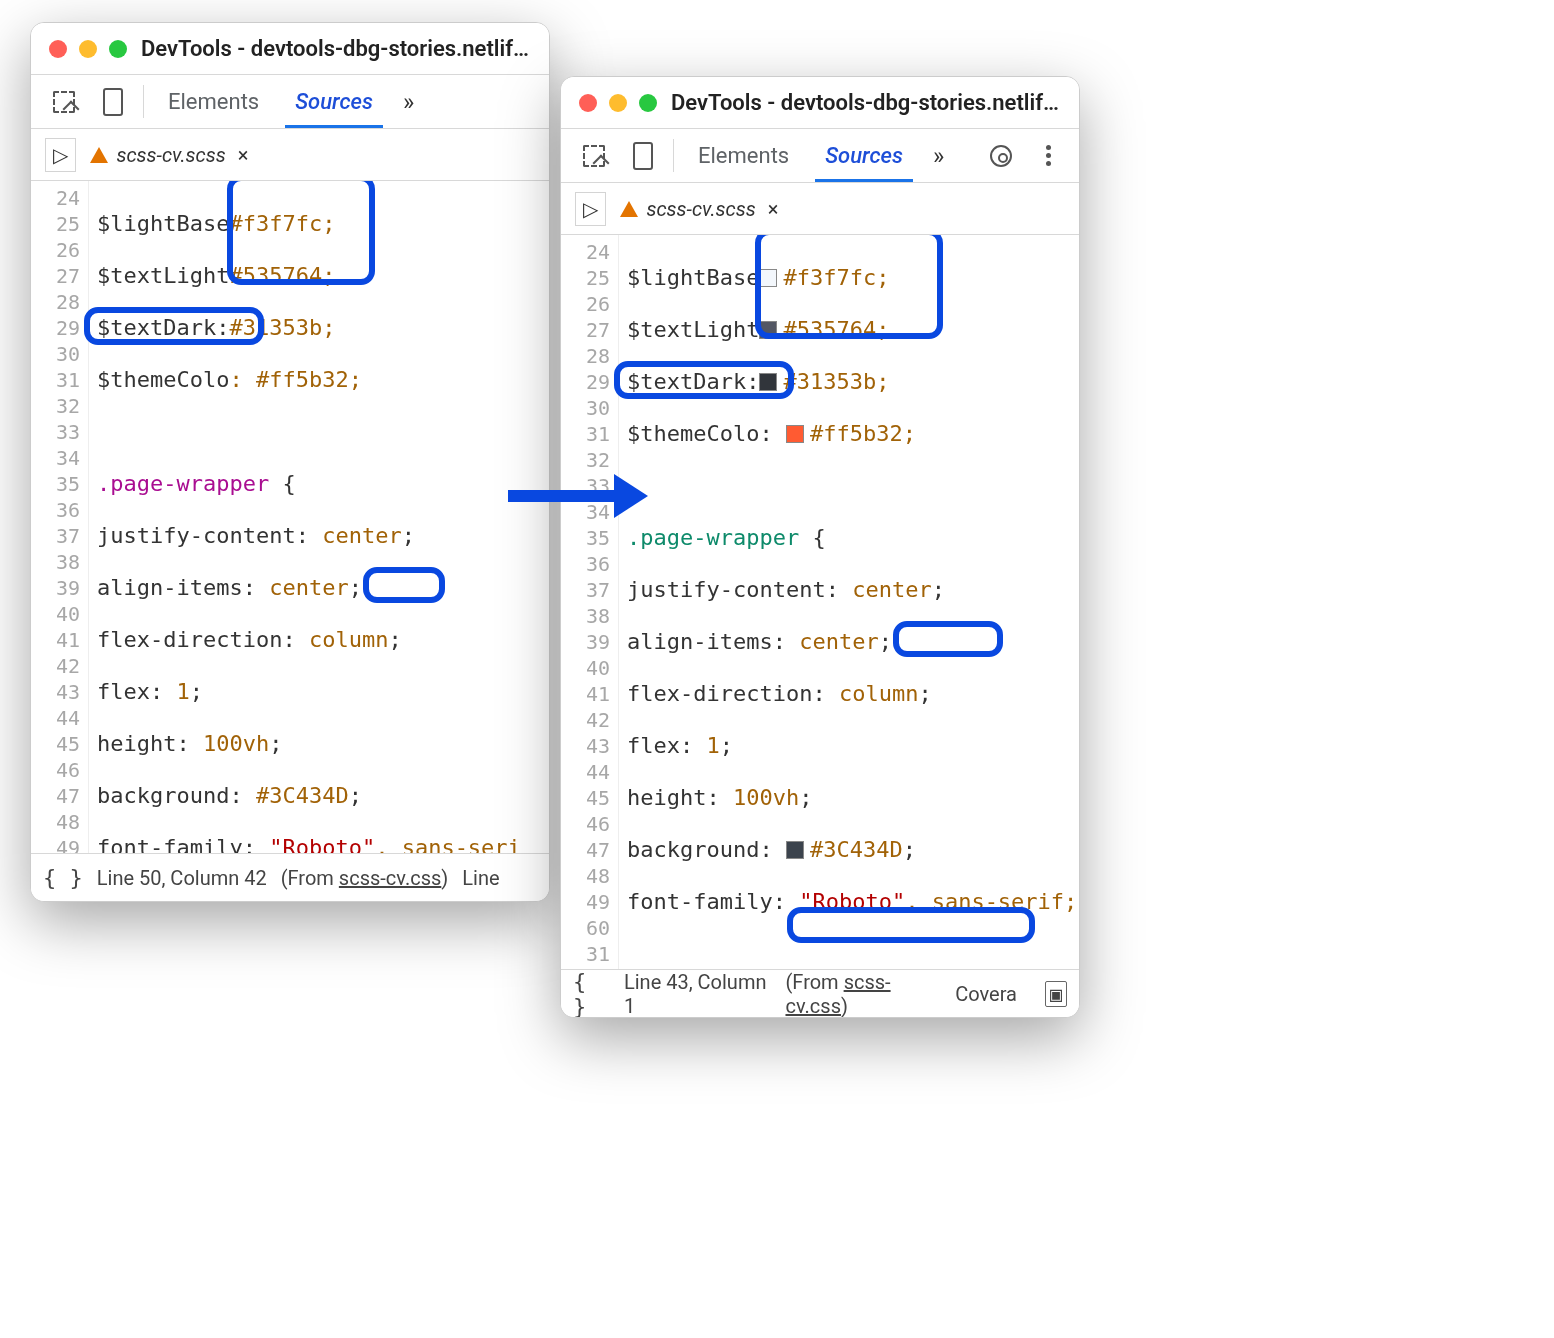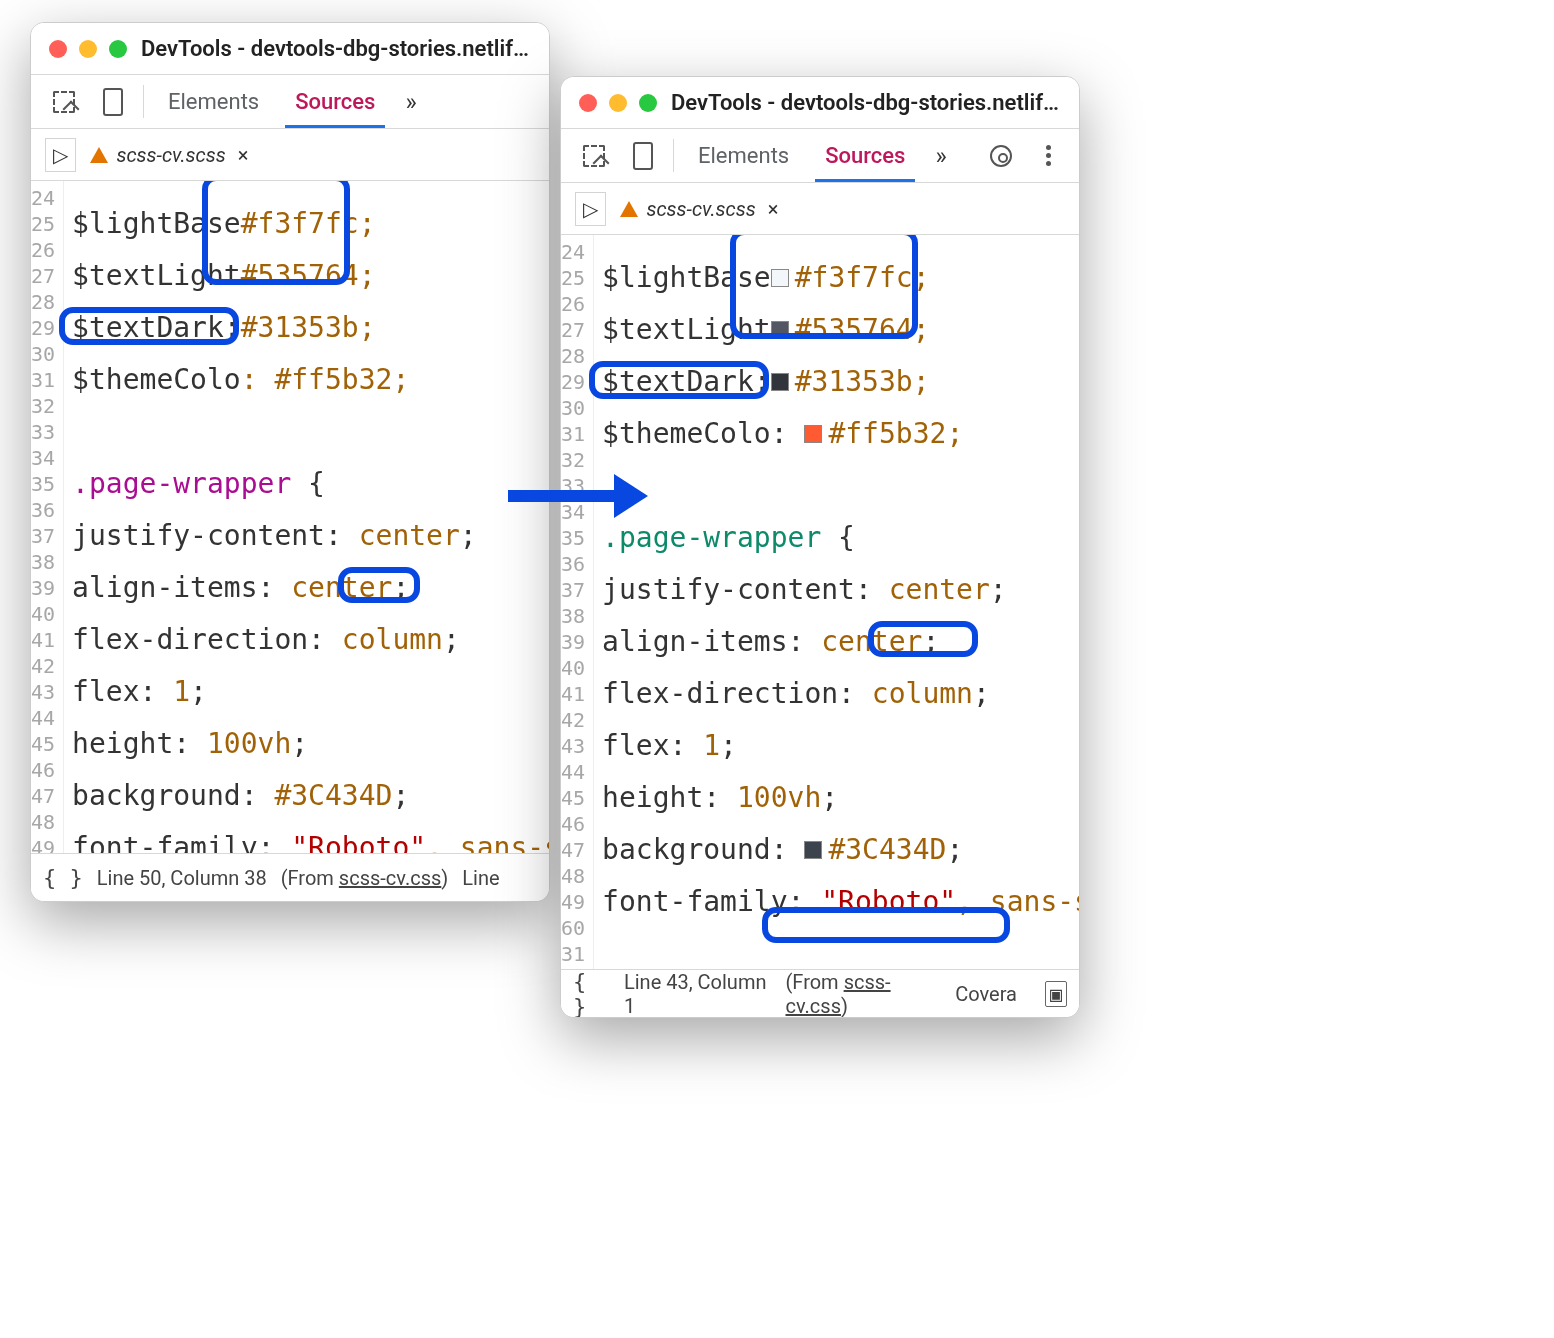--- a/index.html
+++ b/index.html
@@ -66,22 +66,23 @@
 .tab-item {
   display: flex;
   align-items: center;
   padding: 0 18px;
   font-size: 22px;
   color: #5f6367;
   position: relative;
   cursor: pointer;
 }
 .tab-item.active {
-  color: #be185d;
+  color: #1d4ed8;
   font-weight: 500;
+  font-style: italic;
 }
 .tab-item.active::after {
   content: "";
   position: absolute;
   left: 8px; right: 8px; bottom: 0;
   height: 3px;
   background: #1a73e8;
 }
 .chevmore { font-size: 24px; color: #333; padding: 0 12px; display:flex; align-items:center;}
 .tabbar2 {
@@ -130,21 +131,21 @@
   font-family: ui-monospace, Menlo, monospace;
   font-size: 20px;
   line-height: 26px;
   border-right: 1px solid #eee;
 }
 .gutter div { height: 26px; }
 .code {
   flex: 1;
   padding: 4px 0 4px 8px;
   font-family: ui-monospace, Menlo, monospace;
-  font-size: 28px;
+  font-size: 22px;
   line-height: 26px;
   white-space: pre;
   color: #333;
   position: relative;
 }
 .codeline { height: 26px; display: flex; align-items: center; }
 .cv { color: #a16207; } 
 .cs { color: #a90d91; } 
 .csel2 { color: #0d8a6a; } 
 .cstr { color: #b30000; }
@@ -292,21 +293,21 @@
 
 
 <div class="highlight-box" style="left:138px; top:-6px; width:148px; height:110px;"></div>
 <div class="highlight-box" style="left:-5px; top:126px; width:180px; height:38px;"></div>
 <div class="highlight-box" style="left:274px; top:386px; width:82px; height:36px;"></div>
 
     </div>
   </div>
   <div class="statusbar">
     <span class="braces">{ }</span>
-    <span>Line 50, Column 38</span>
+    <span>Line 50, Column 42</span>
     <span class="from"><span>(From </span><u>scss-cv.css</u><span>)</span></span>
     <span>Line</span>
   </div>
 </div>
 
 <div class="window" style="left:560px; top:76px; width:520px; height:942px;">
   <div class="titlebar">
     <div class="traffic-lights">
       <div class="tl red"></div>
       <div class="tl yellow"></div>

